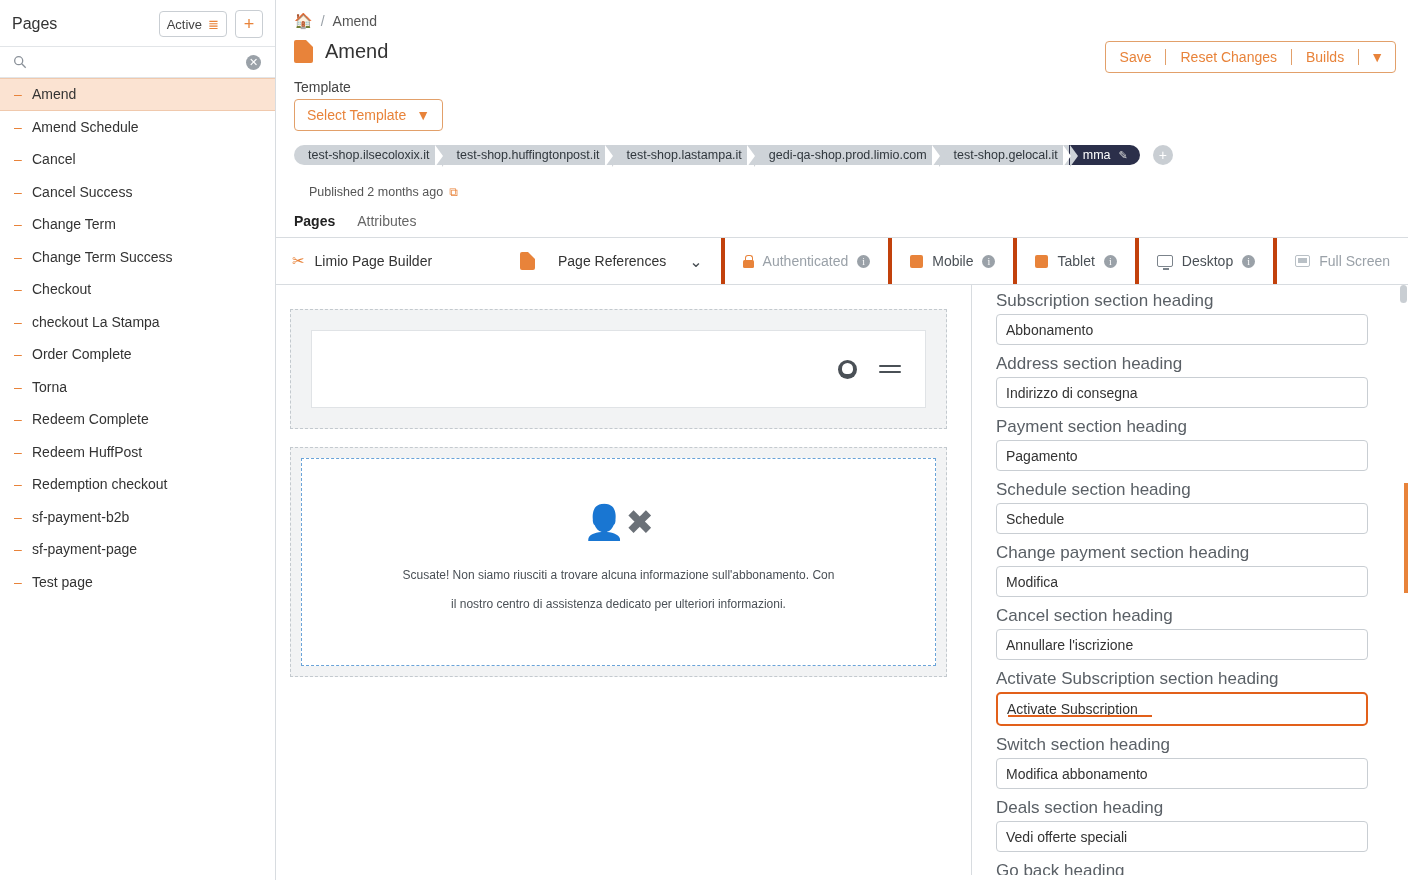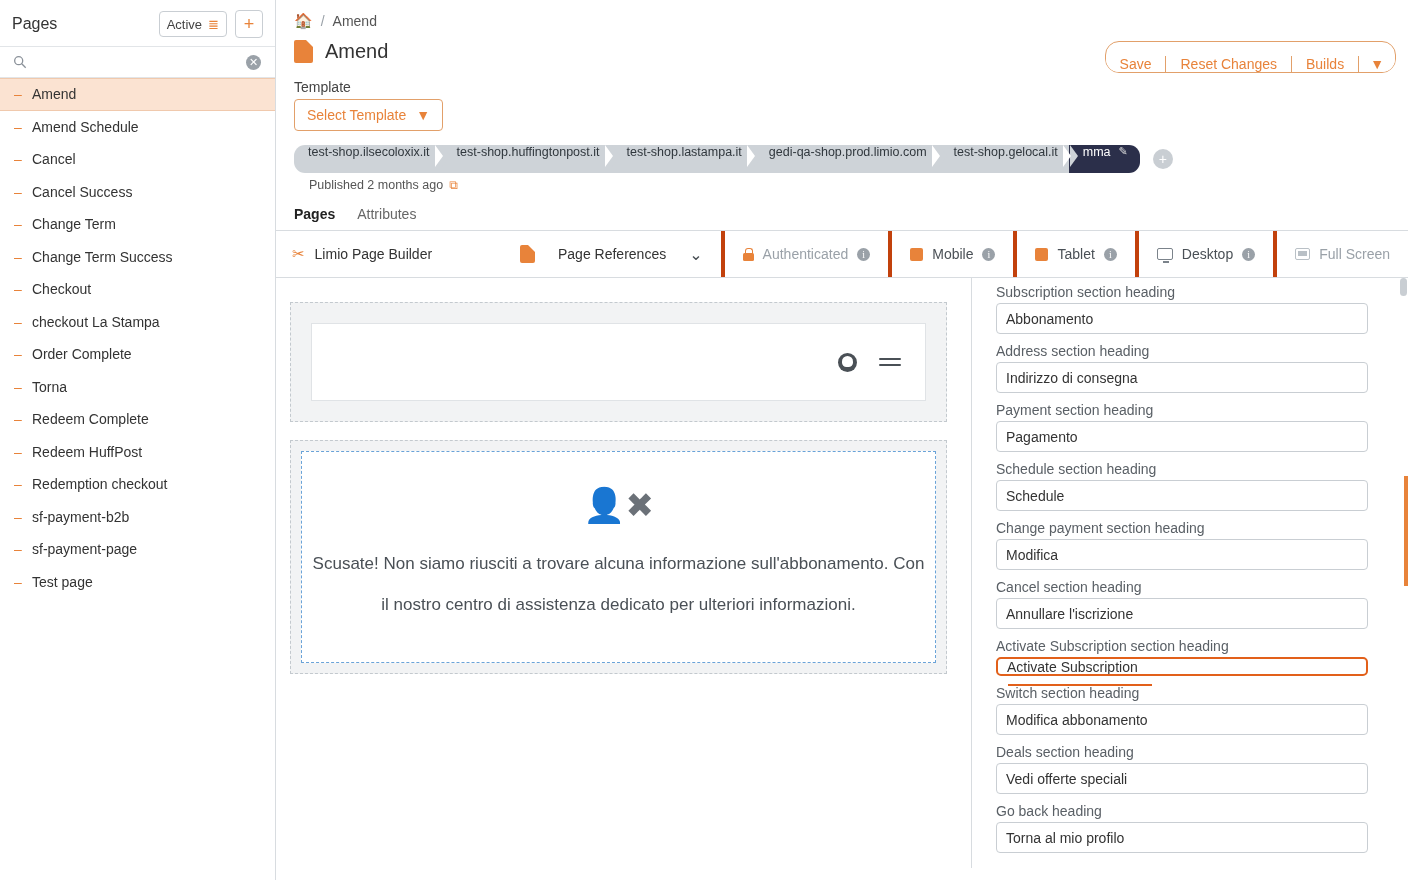--- a/index.html
+++ b/index.html
@@ -88,41 +88,41 @@
   }
   .doc-ico:after{
     content:""; position:absolute; right:0; top:0;
     border-width:0 7px 7px 0; border-style:solid;
     border-color:#fff #fff transparent transparent;
   }
   .page-title { font-size:20px; color:#333; }
 
   .btn-group {
     position:absolute; right:12px; top:41px;
-    display:flex; align-items:flex-end; height:32px;
-    border:1px solid #e2a06a; border-radius:14px; overflow:hidden;
+    display:flex; align-items:center; height:32px;
+    border:1px solid #e2a06a; border-radius:4px; overflow:hidden;
   }
   .btn-group > div {
     display:flex; align-items:center; justify-content:center;
     padding:0 14px; font-size:14px; color:#e8833a; background:#fff;
     border-right:1px solid #e2a06a;
   }
   .btn-group > div:last-child { border-right:none; padding:0 11px; }
 
   .tpl-label { padding:16px 0 4px 18px; font-size:14px; color:#444; }
   .tpl-btn {
     margin-left:18px; width:149px; height:32px;
     border:1px solid #e2a06a; border-radius:4px; background:#fff;
     color:#e8833a; font-size:14px;
     display:flex; align-items:center; justify-content:center; gap:10px;
   }
 
   .chips { display:flex; align-items:center; gap:0; padding:14px 0 0 18px; }
   .chip {
-    height:28px; display:flex; 
+    height:20px; display:flex; align-items:center;
     background:#ced3d8; color:#30373d; font-size:12.5px;
     padding:0 12px 0 16px; margin-right:-1px;
     position:relative;
   }
   .chip:first-child { border-radius:11px 0 0 11px; padding-left:14px; }
   .chip .notch {
     position:absolute; right:-8px; top:0; width:0; height:0;
     border-style:solid; border-width:11px 0 11px 8px;
     border-color:transparent transparent transparent #ced3d8;
     z-index:2;
@@ -138,21 +138,21 @@
     padding:0 12px 0 14px; gap:8px;
   }
   .chip.dark .pencil { font-size:11px; color:#dcdcdc; }
   .chip-add {
     width:20px; height:20px; border-radius:50%;
     background:#c9ced3; color:#fff; font-size:14px; line-height:20px;
     text-align:center; margin-left:14px;
   }
   .published {
     display:flex; align-items:center; gap:6px;
-    padding:5px 0 0 33px; font-size:12.5px; color:#555;
+    padding:20px 0 0 33px; font-size:12.5px; color:#555;
   }
   .published .ext { color:#e8833a; font-size:12px; }
 
   .tabs-row {
     display:flex; align-items:flex-end; gap:22px;
     padding:10px 0 0 18px; height:30px;
   }
   .tab { font-size:14px; color:#666; }
   .tab.active { color:#222; font-weight:bold; }
 
@@ -248,40 +248,40 @@
   .msg-card {
     border:1px dashed #6aa3d8; background:#fff;
     min-height:208px;
     display:flex; flex-direction:column; align-items:center;
     justify-content:center; padding:36px 20px;
   }
   .user-x {
     font-size:34px; color:#6b7178; margin-bottom:22px; line-height:1;
   }
   .msg-line {
-    font-size:17px; color:#4a5056; text-align:center;
+    font-size:12px; color:#4a5056; text-align:center;
     line-height:2.4; white-space:nowrap;
   }
 
   
   .panel {
     width:436px; flex:0 0 436px; position:relative;
     background:#fff; padding:6px 36px 0 24px; overflow:hidden;
   }
   .fld { margin-bottom:9px; }
   .fld label {
-    display:block; font-size:14px; color:#5a6066; margin-bottom:3px;
+    display:block; font-size:17px; color:#5a6066; margin-bottom:3px;
   }
   .fld input {
     width:372px; height:31px; border:1px solid #c9ced3; border-radius:4px;
     padding:0 9px; font-size:14px; color:#333; background:#fff;
     font-family:"Liberation Sans", sans-serif;
   }
   .fld.highlight input {
-    border:2px solid #e2601a; border-radius:5px; height:19px;
+    border:2px solid #e2601a; border-radius:5px; height:34px;
   }
   .fld.highlight { position:relative; }
   .underline-red {
     position:absolute; left:12px; top:46px; width:144px; height:2px;
     background:#e2601a;
   }
   .panel-scroll-top {
     position:absolute; right:1px; top:0; width:7px; height:18px;
     background:#c9ced3; border-radius:4px;
   }

